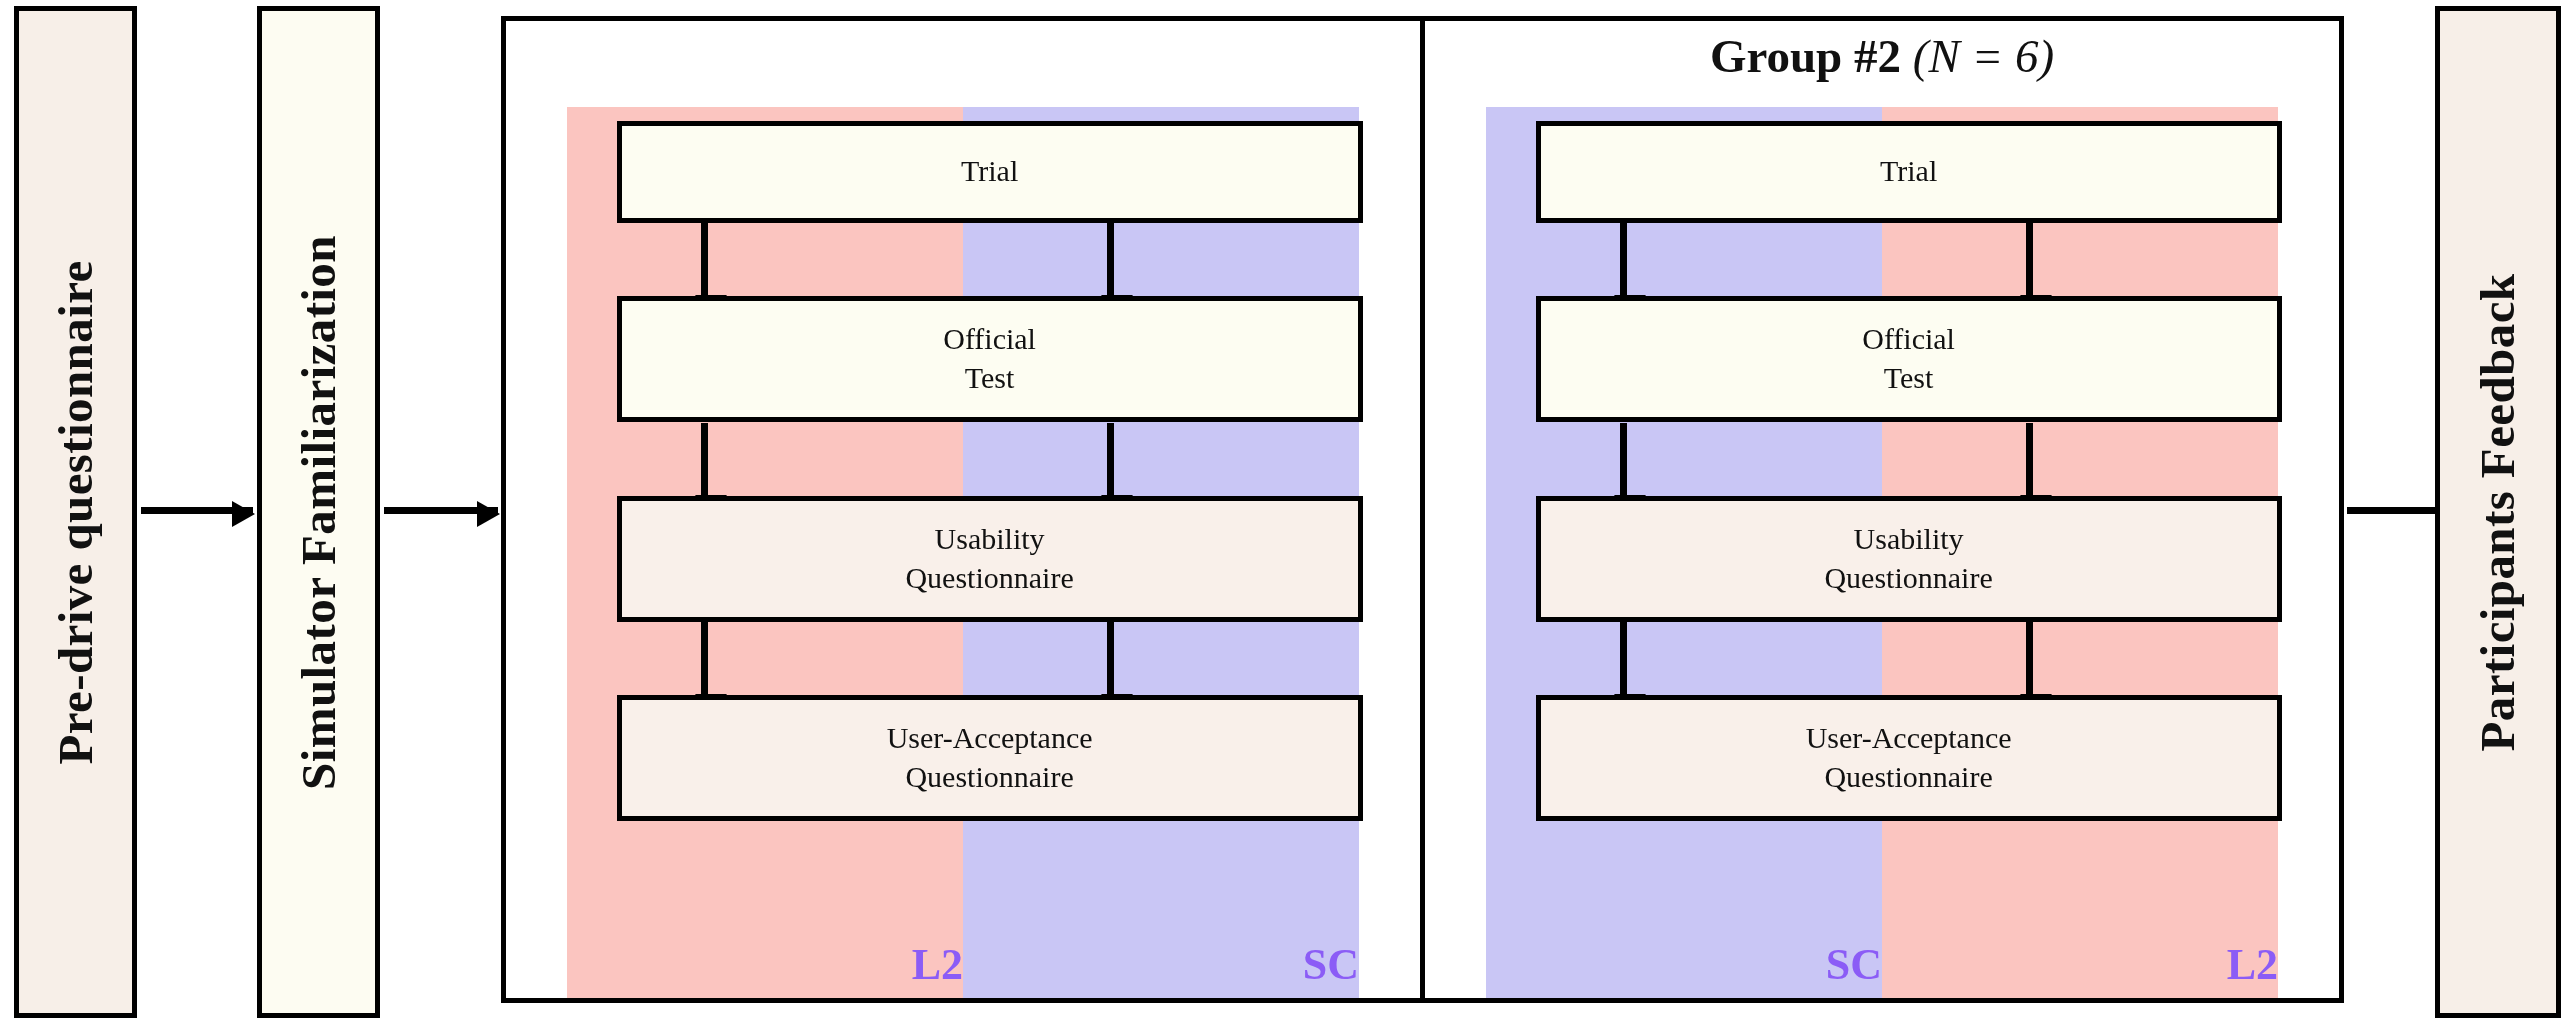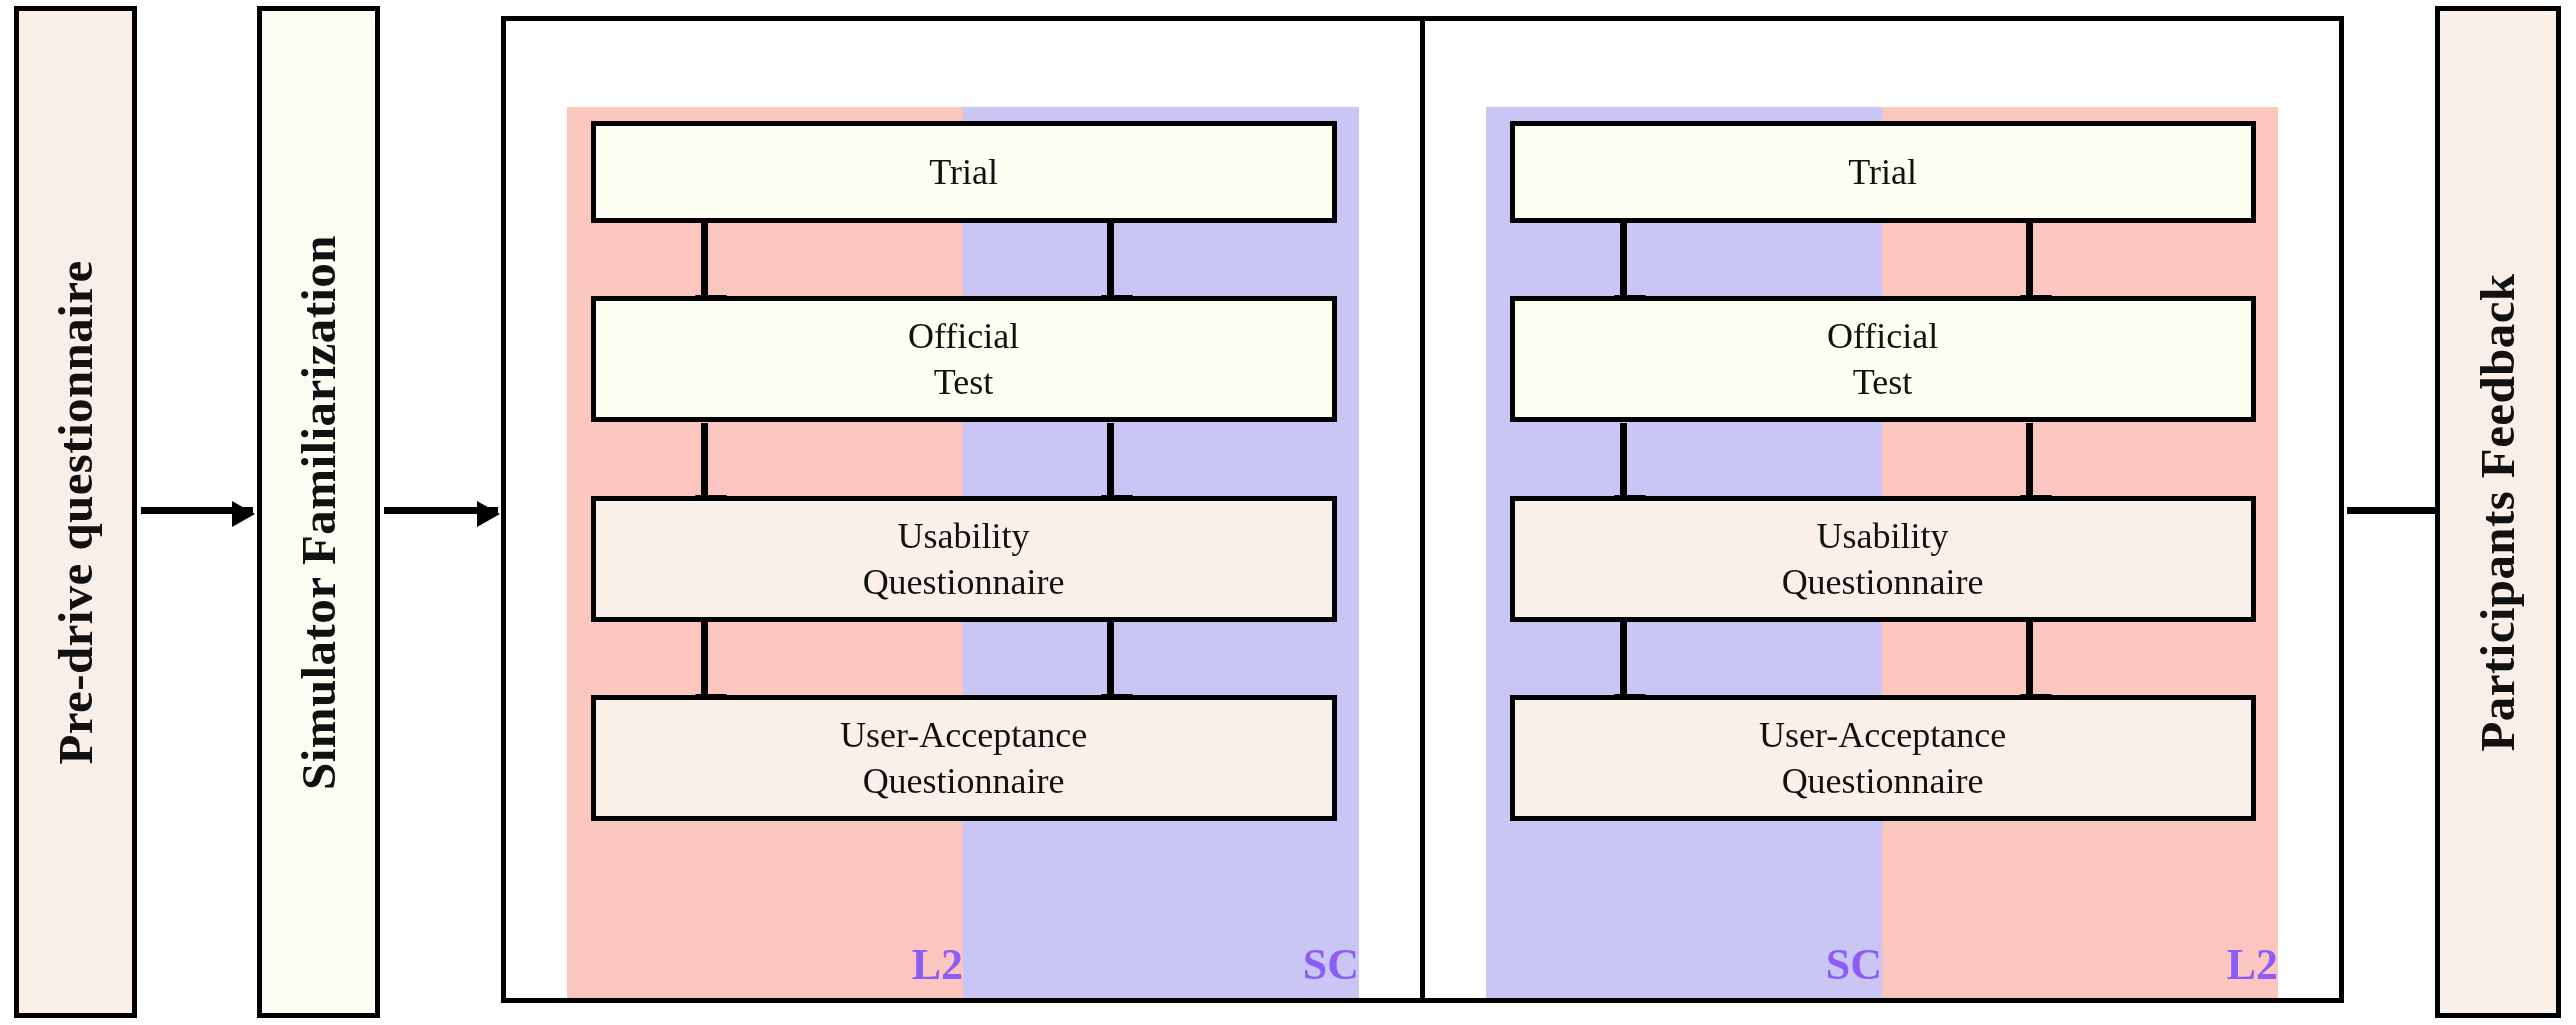--- a/index.html
+++ b/index.html
@@ -86,25 +86,26 @@
 
   
   .step {
     position: absolute;
     box-sizing: border-box;
     border: 5.5px solid #000000;
     display: flex;
     flex-direction: column;
     align-items: center;
     justify-content: center;
-    font-size: 36px;
+    font-size: 30px;
     line-height: 1.28;
     color: #111111;
     text-align: center;
     z-index: 3;
+    margin-left: 26px;
   }
   .step span { display: block; white-space: nowrap; }
 
   
   .varrow {
     position: absolute;
     width: 0;
     border-left: 7px solid #000000;
     z-index: 2;
   }
@@ -180,20 +181,23 @@
       <span>Questionnaire</span>
     </div>
 
     <div class="cond-label" style="left:0; width:50%;">L2</div>
     <div class="cond-label" style="right:0; width:50%;">SC</div>
   </div>
 </div>
 
 <div class="group-box" style="left:1420px; top:15.7px; width:924px; height:987px;">
 
+  <div class="group-title">
+    <span class="gt-bold">Group #2</span><span>&nbsp;</span><span class="gt-math">(N = 6)</span>
+  </div>
 
   <div class="bands-area" style="left:61px; top:86px; right:61px; bottom:0;">
     <div class="band left" style="background:#C9C6F5;"></div>
     <div class="band right" style="background:#FBC5C0;"></div>
 
     <div class="varrow" style="left:134px; top:116px; height:73px;"></div>
     <div class="varrow" style="left:134px; top:316px; height:73px;"></div>
     <div class="varrow" style="left:134px; top:515px; height:73px;"></div>
     <div class="varrow" style="left:540px; top:116px; height:73px;"></div>
     <div class="varrow" style="left:540px; top:316px; height:73px;"></div>

